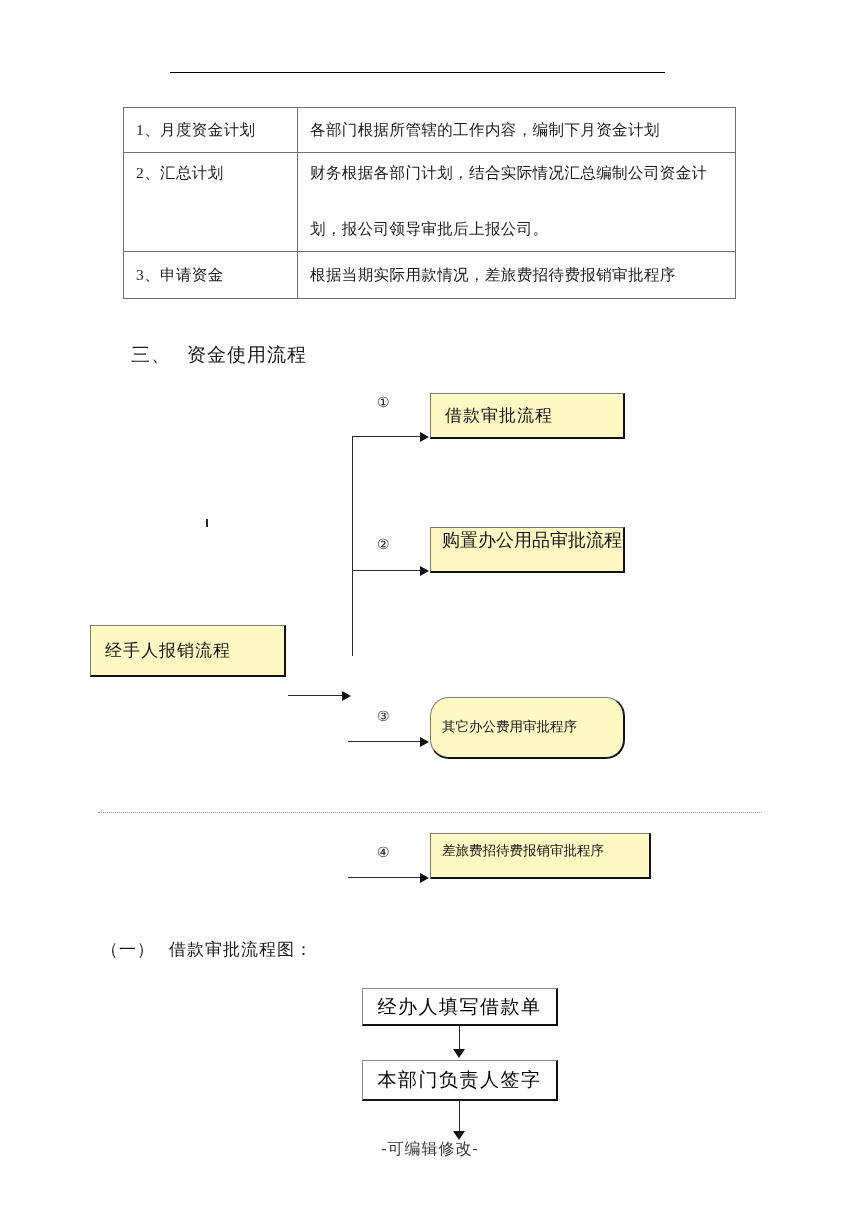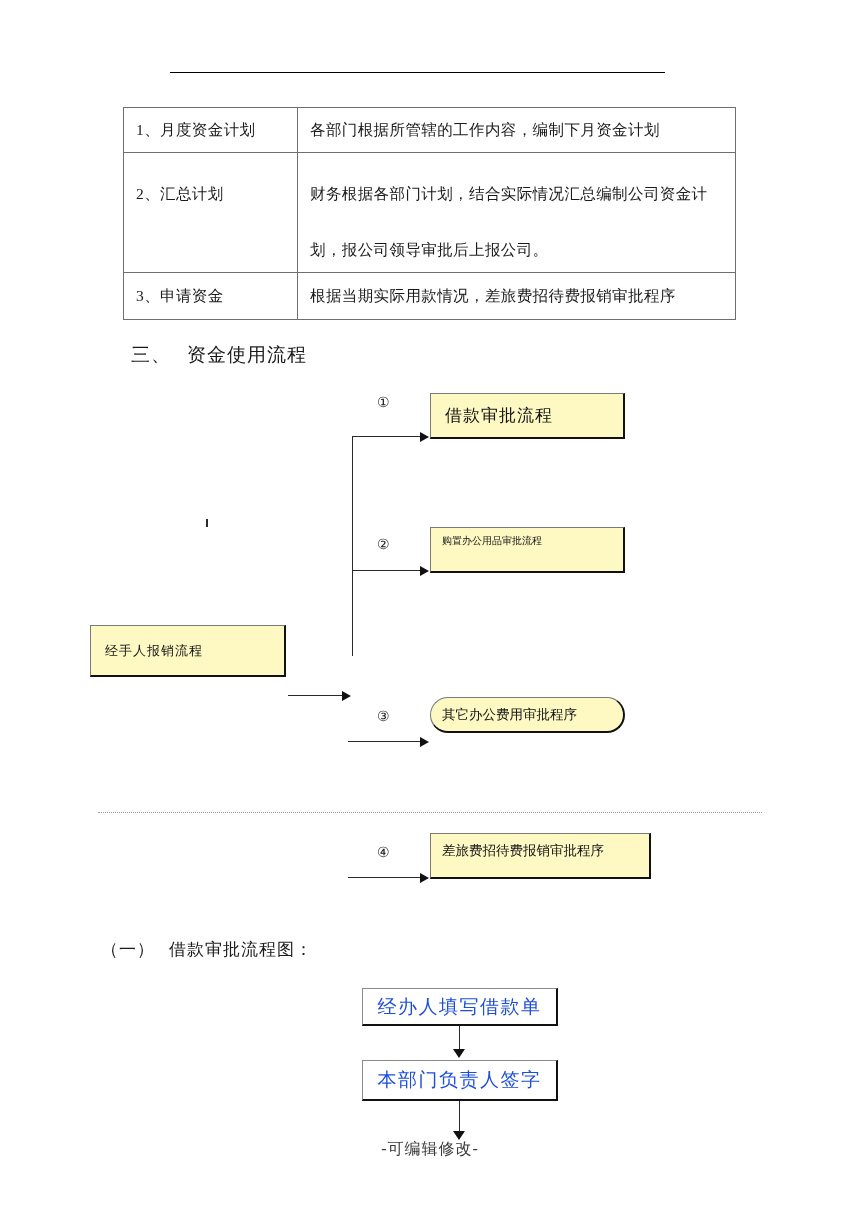--- a/index.html
+++ b/index.html
@@ -42,21 +42,21 @@
   .proc-table td {
     border: 1px solid #6f6f6f;
     padding: 0 12px;
     font-size: 15.5px;
     line-height: 1.95;
     vertical-align: middle;
     letter-spacing: 0.4px;
   }
   .proc-table td.col-label { width: 149px; }
   .proc-table tr.r1 td { height: 44px; }
-  .proc-table tr.r2 td { height: 93px; vertical-align: top; padding-top: 26px; }
+  .proc-table tr.r2 td { height: 93px; vertical-align: top; padding-top: 5px; }
   .proc-table tr.r3 td { height: 46px; }
   .cell-line { display: block; }
   .cell-line + .cell-line { margin-top: 26px; }
 
   
   .heading {
     position: absolute;
     font-size: 19px;
     letter-spacing: 1px;
     white-space: nowrap;
@@ -77,43 +77,43 @@
     display: flex;
     align-items: center;
     white-space: nowrap;
     color: #141414;
   }
   .fbox .txt { display: block; }
 
   #box-loan        { left: 430px; top: 393px;  width: 195px; height: 46px;
                      font-size: 17px; padding-left: 14px; letter-spacing: 1px; }
   #box-office      { left: 430px; top: 527px;  width: 195px; height: 46px;
-                     font-size: 10px; padding-left: 11px; align-items: flex-start; padding-top: 6px; }
-  #box-otherfee    { left: 430px; top: 697px;  width: 195px; height: 36px;
-                     font-size: 13.5px; padding-left: 11px; align-items: flex-start; padding-top: 8px; border-radius: 19px; }
+                     font-size: 18px; padding-left: 11px; align-items: flex-start; padding-top: 0; }
+  #box-otherfee    { left: 430px; top: 697px;  width: 195px; height: 62px;
+                     font-size: 13.5px; padding-left: 11px; align-items: flex-start; padding-top: 20px; border-radius: 19px; }
   #box-travel      { left: 430px; top: 833px;  width: 221px; height: 46px;
                      font-size: 13.5px; padding-left: 11px; align-items: flex-start; padding-top: 8px; text-align: center; }
   #box-handler     { left: 90px;  top: 625px;  width: 196px; height: 52px;
-                     font-size: 13px; padding-left: 14px; letter-spacing: 1px; }
+                     font-size: 17px; padding-left: 14px; letter-spacing: 1px; }
 
   
   .sbox {
     position: absolute;
     box-sizing: border-box;
     border: 1px solid #8a8a8a;
     border-right: 2px solid #111111;
     border-bottom: 2px solid #111111;
     background: #ffffff;
     display: flex;
     align-items: center;
     justify-content: center;
     white-space: nowrap;
     font-size: 19px;
     letter-spacing: 1.5px;
-    color: #1d4ed8;
+    color: #000000;
   }
   #sbox-fill { left: 362px; top: 988px;  width: 196px; height: 38px; }
   #sbox-sign { left: 362px; top: 1060px; width: 196px; height: 41px; }
 
   
   .circnum {
     position: absolute;
     font-size: 14px;
     line-height: 1;
     color: #1a1a1a;

